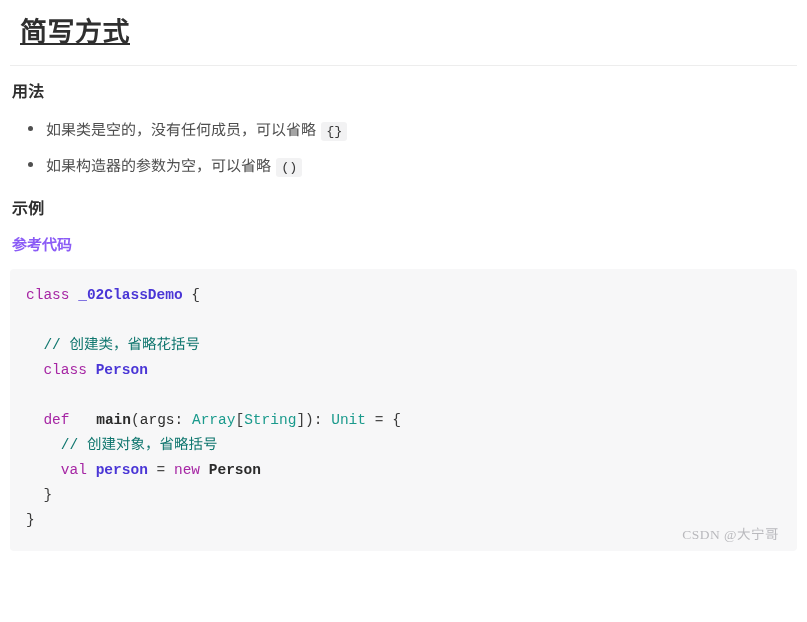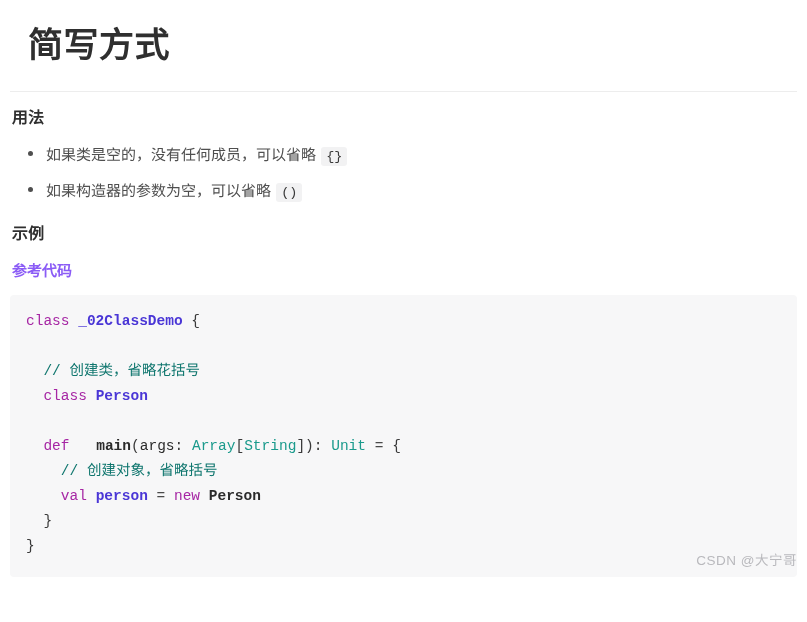--- a/index.html
+++ b/index.html
@@ -19,27 +19,28 @@
   .page {
     position: relative;
     width: 807px;
     height: 622px;
     box-sizing: border-box;
     padding: 0 10px;
   }
 
   
   .h1 {
-    font-size: 35px;
+    font-size: 27px;
     font-weight: bold;
     color: #2f2f2f;
     letter-spacing: 0.5px;
-    margin: 16px;
+    margin: 8px;
     padding: 8px 0 8px 2px;
     line-height: 1.22;
+    text-decoration: underline;
   }
   .h1-rule {
     height: 1px;
     background: #ededed;
     margin: 0 0 12px 0;
     width: 100%;
   }
 
   
   .h2 {
@@ -130,25 +131,25 @@
   .fn   { color: #2b2b2b; font-weight: bold; padding-left: 18px; }  
   .plain{ color: #2b2b2b; }
   .id   { color: #2b2b2b; font-weight: bold; }  
   .cmt  { color: #0f766e; }
   .op   { color: #4a4a4a; }
   .punc { color: #3a3a3a; }
 
   
   .watermark {
     position: absolute;
-    right: 0;
+    right: 18px;
     bottom: 8px;
     font-size: 13.5px;
     color: #b9b9bd;
-    font-family: Liberation Sans, sans-serif;
+    font-family: Liberation Serif, serif;
     letter-spacing: 0.5px;
     user-select: none;
   }
 </style>
 </head>
 <body>
 
 <div class="page">
 
   <h1 class="h1">简写方式</h1>

